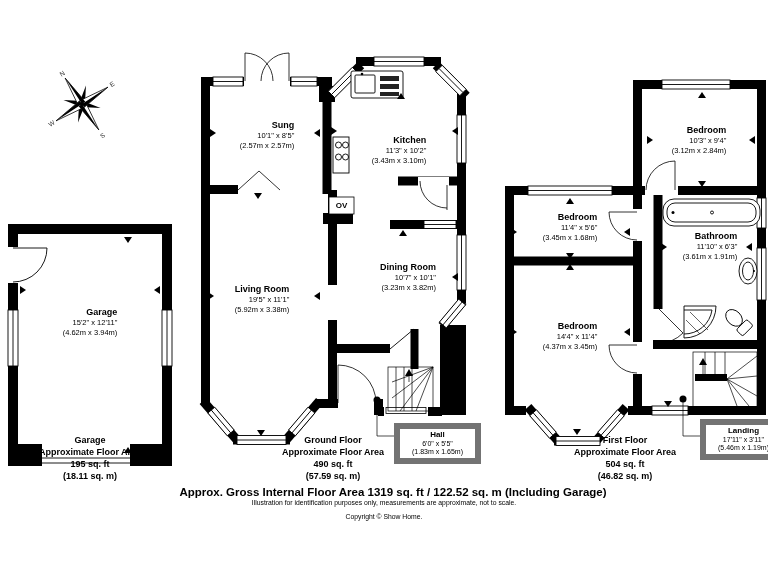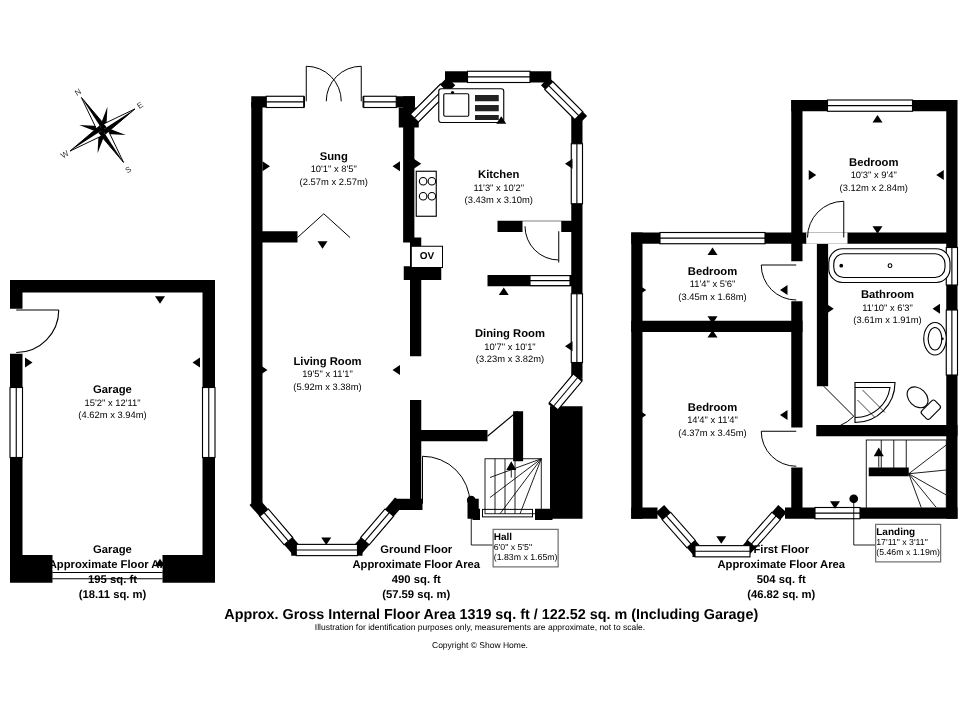--- a/index.html
+++ b/index.html
@@ -1,21 +1,21 @@
 <!DOCTYPE html>
 <html><head>
 <meta charset="utf-8">
 <style>
   html,body{margin:0;padding:0;background:#fff;font-family:"Liberation Sans",sans-serif;}
   #stage{position:relative;width:768px;height:576px;background:#fff;overflow:hidden;}
   #plan-svg{position:absolute;left:0;top:0;}
-  .rlabel{position:absolute;transform:translate(-50%,-50%);text-align:center;white-space:nowrap;color:#000;}
+  .rlabel{position:absolute;transform:translate(-50%,-50%);text-align:right;white-space:nowrap;color:#000;}
   .rname{font-weight:bold;font-size:9px;line-height:1.25;}
   .rdim{font-size:7.5px;line-height:1.3;}
-  .blabel{position:absolute;border:1px solid #737373;background:#fff;text-align:left;padding:1px 0;white-space:nowrap;z-index:3;}
+  .blabel{position:absolute;border:6px solid #737373;background:#fff;text-align:center;padding:1px 12px;white-space:nowrap;z-index:3;}
   .bname{font-weight:bold;font-size:8px;line-height:1.2;}
   .bdim{font-size:7px;line-height:1.25;}
   .sumlabel{position:absolute;transform:translate(-50%,-50%);text-align:center;white-space:nowrap;color:#000;font-weight:bold;font-size:9px;line-height:1.35;}
   .ovlabel{position:absolute;transform:translate(-50%,-50%);font-weight:bold;font-size:8px;color:#000;text-align:right;}
   #footer{position:absolute;left:0;right:0;top:486px;text-align:center;color:#000;}
   .footer-title{font-weight:bold;font-size:11.5px;padding-left:18px;}
   .footer-note{font-size:6.8px;margin-top:1px;}
   .footer-copy{font-size:6.8px;margin-top:7px;}
 </style>
 </head>

